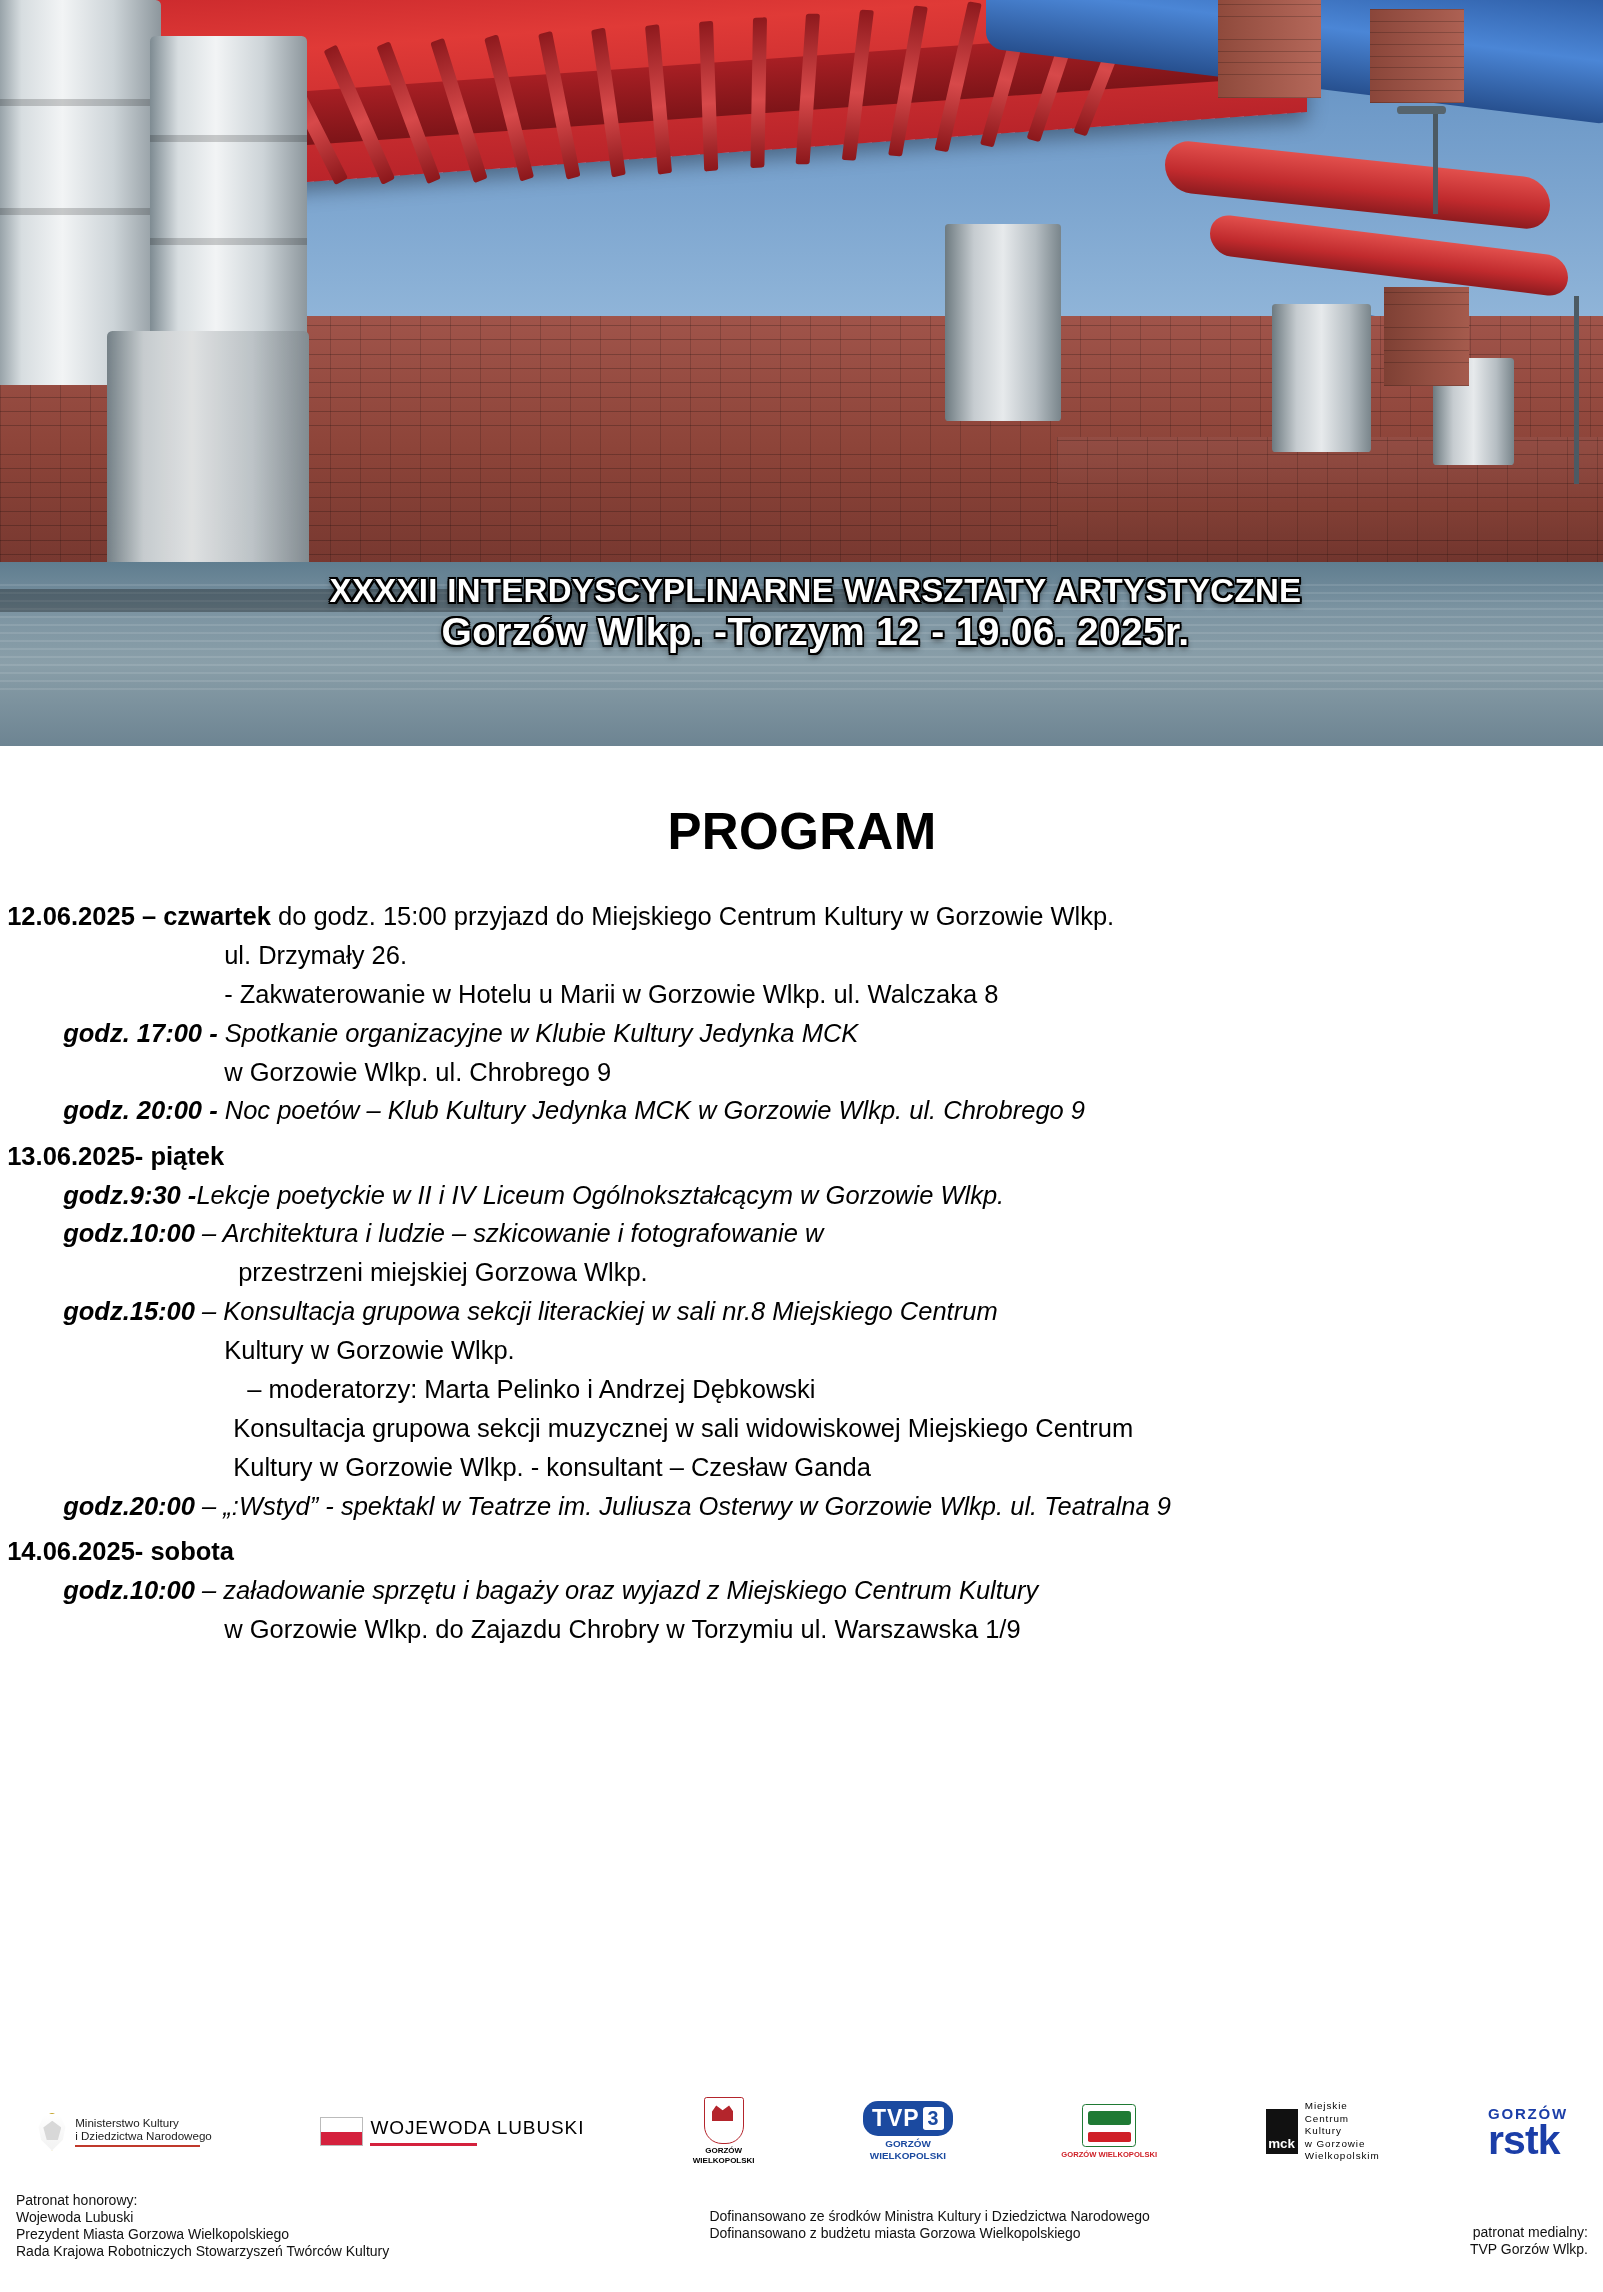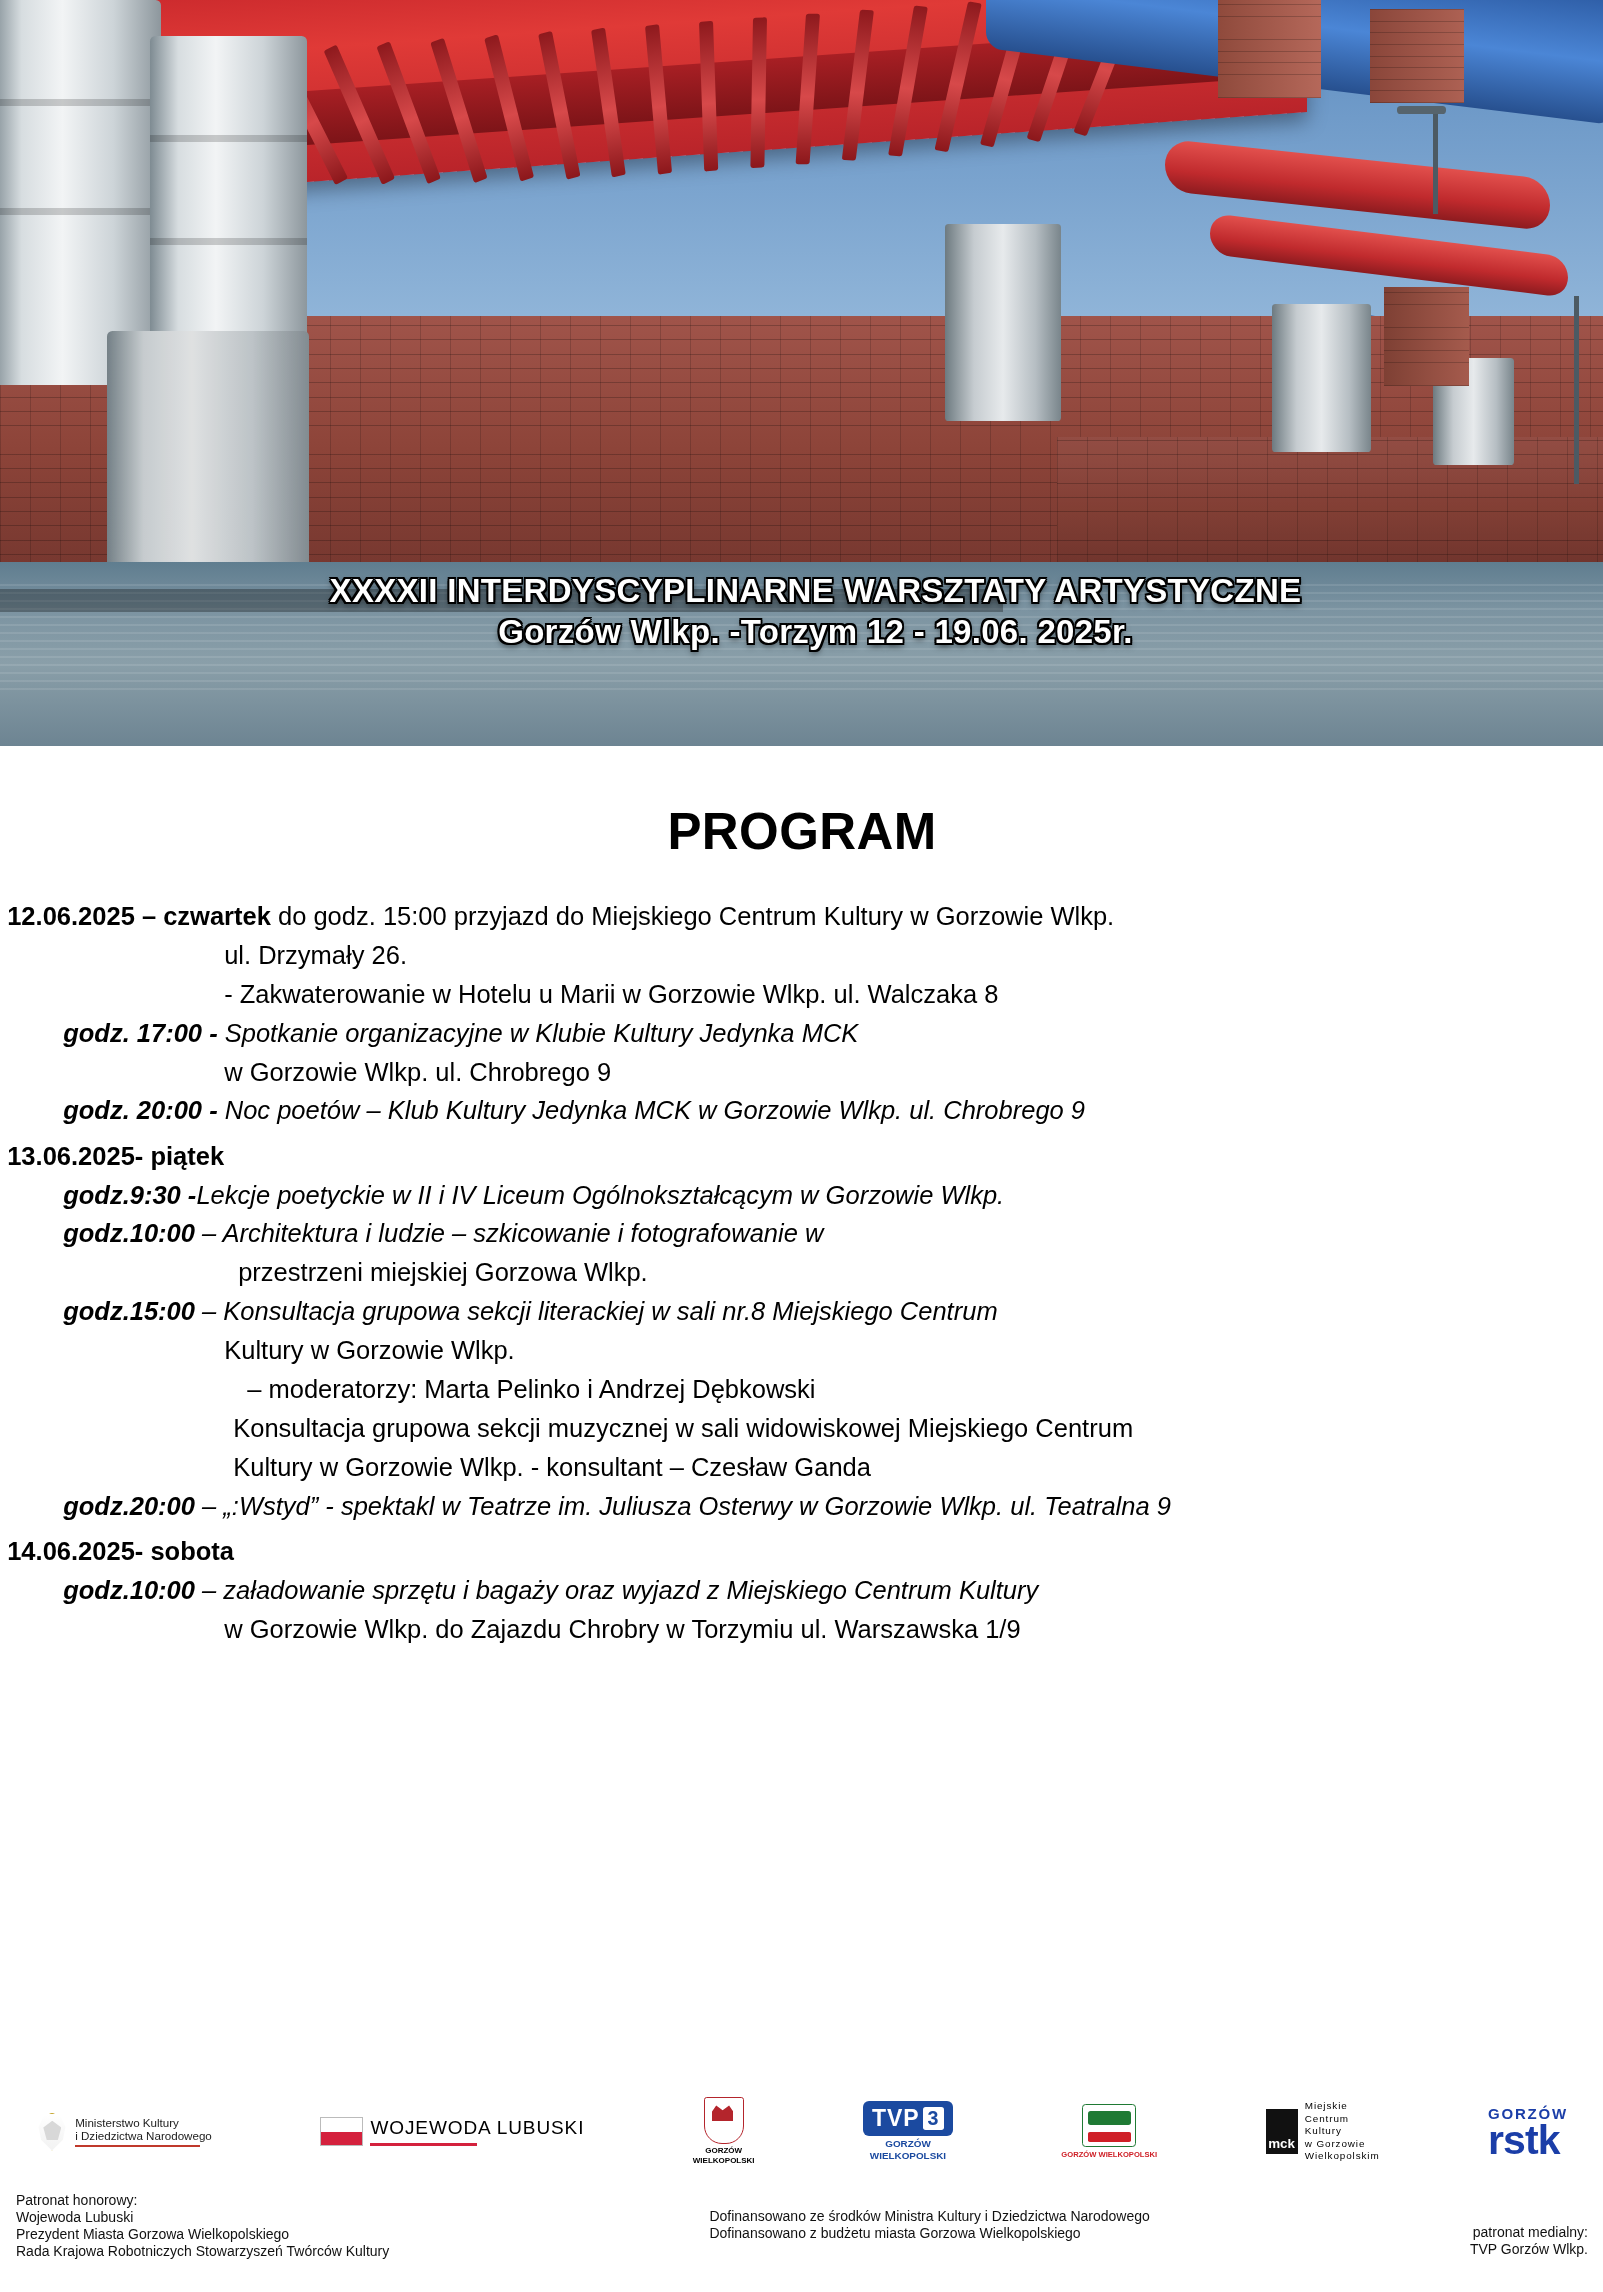--- a/index.html
+++ b/index.html
@@ -166,21 +166,21 @@
   .hero-caption .l2 {
     color: #ffffff;
     font-weight: bold;
     letter-spacing: 0.3px;
     text-shadow:
       -1.8px -1.8px 0 #000, 1.8px -1.8px 0 #000, -1.8px 1.8px 0 #000, 1.8px 1.8px 0 #000,
       0 1.8px 0 #000, 0 -1.8px 0 #000, 1.8px 0 0 #000, -1.8px 0 0 #000,
       0 2.7px 6.3px rgba(0,0,0,.7);
   }
   .hero-caption .l1 { font-size: 33px; line-height: 41px; }
-  .hero-caption .l2 { font-size: 33px; line-height: 42px; }
+  .hero-caption .l2 { font-size: 39px; line-height: 42px; }
 
   
   .program-title {
     text-align: center;
     font-size: 51px;
     font-weight: bold;
     margin-top: 56px;
     letter-spacing: 0.4px;
   }
 
@@ -245,21 +245,21 @@
     position: absolute; left: 7.2px; top: 7.2px; width: 21.5px; height: 16px;
     background: #b4252c;
     clip-path: polygon(0 40%, 20% 0, 50% 30%, 80% 0, 100% 40%, 100% 100%, 0 100%);
   }
   .tvp {
     background: #1b4aa0;
     color: #fff;
     font-weight: bold;
     font-size: 23px;
     padding: 3.6px 9px;
-    border-radius: 6px;
+    border-radius: 15px;
     letter-spacing: 0.9px;
     display: flex;
     align-items: center;
     gap: 3.6px;
   }
   .tvp .three {
     background: #fff; color: #1b4aa0; border-radius: 2.7px;
     padding: 0 4.5px; font-size: 19.7px;
   }
   .wimbp {

